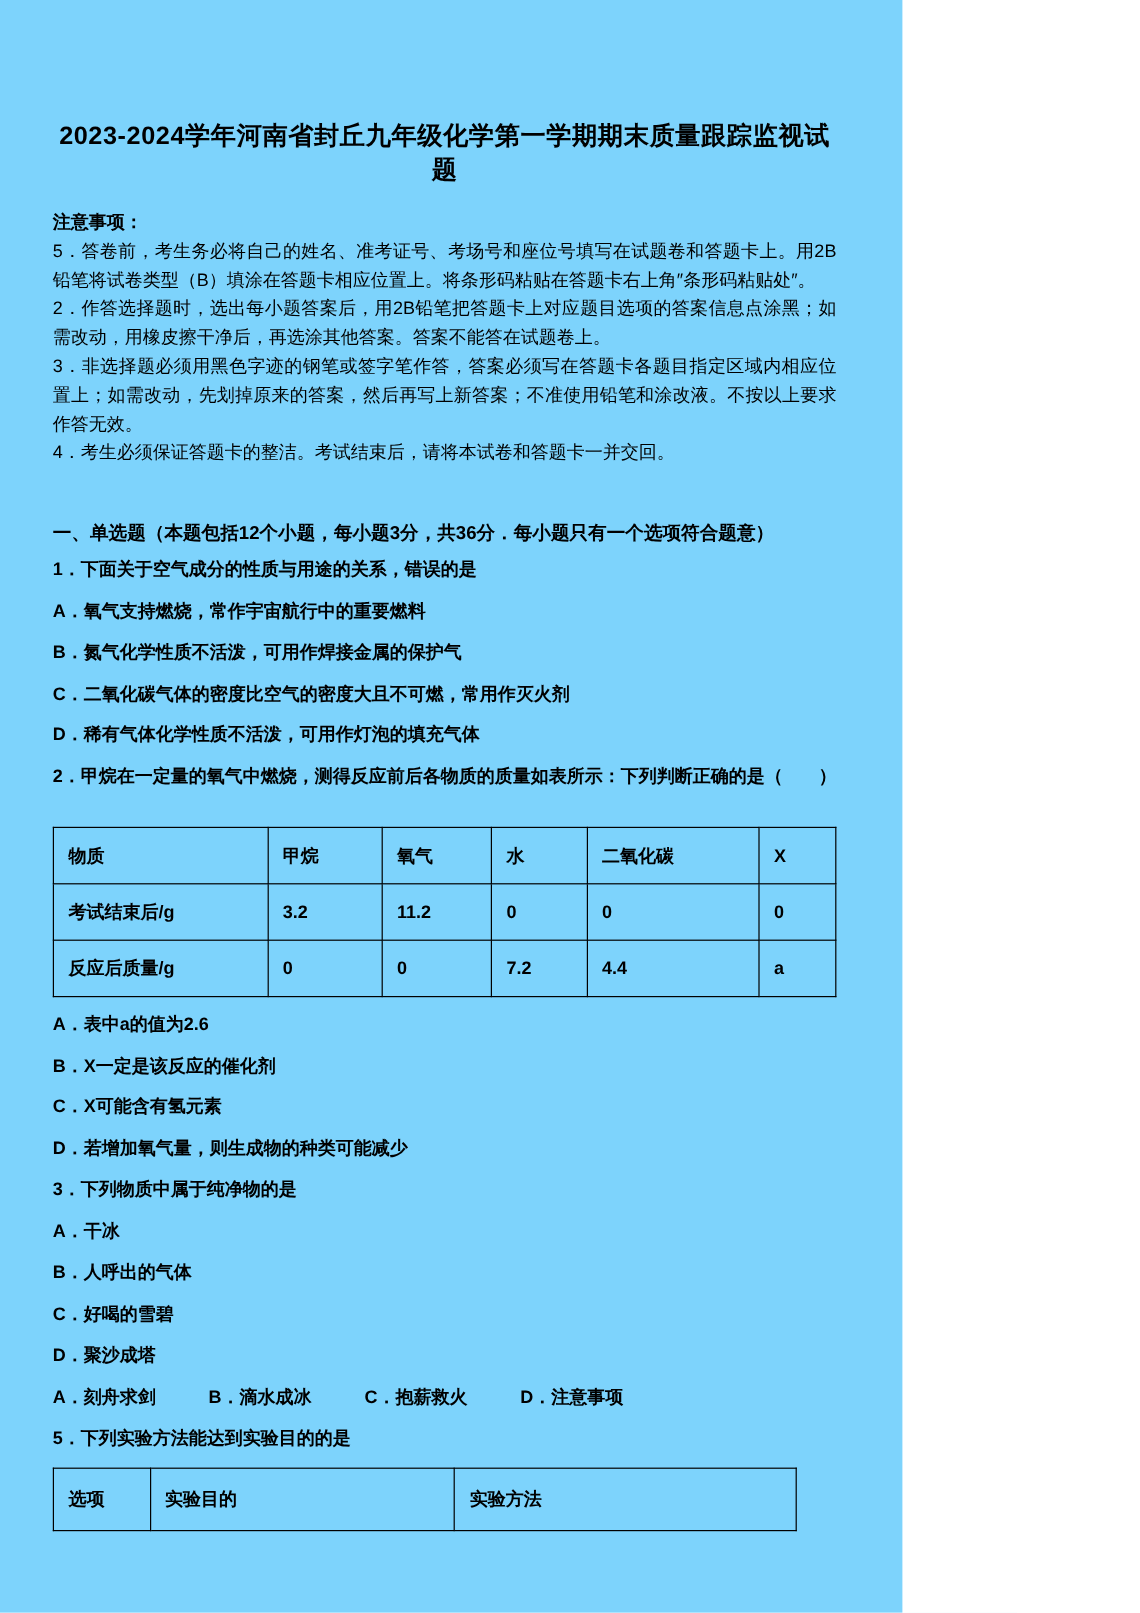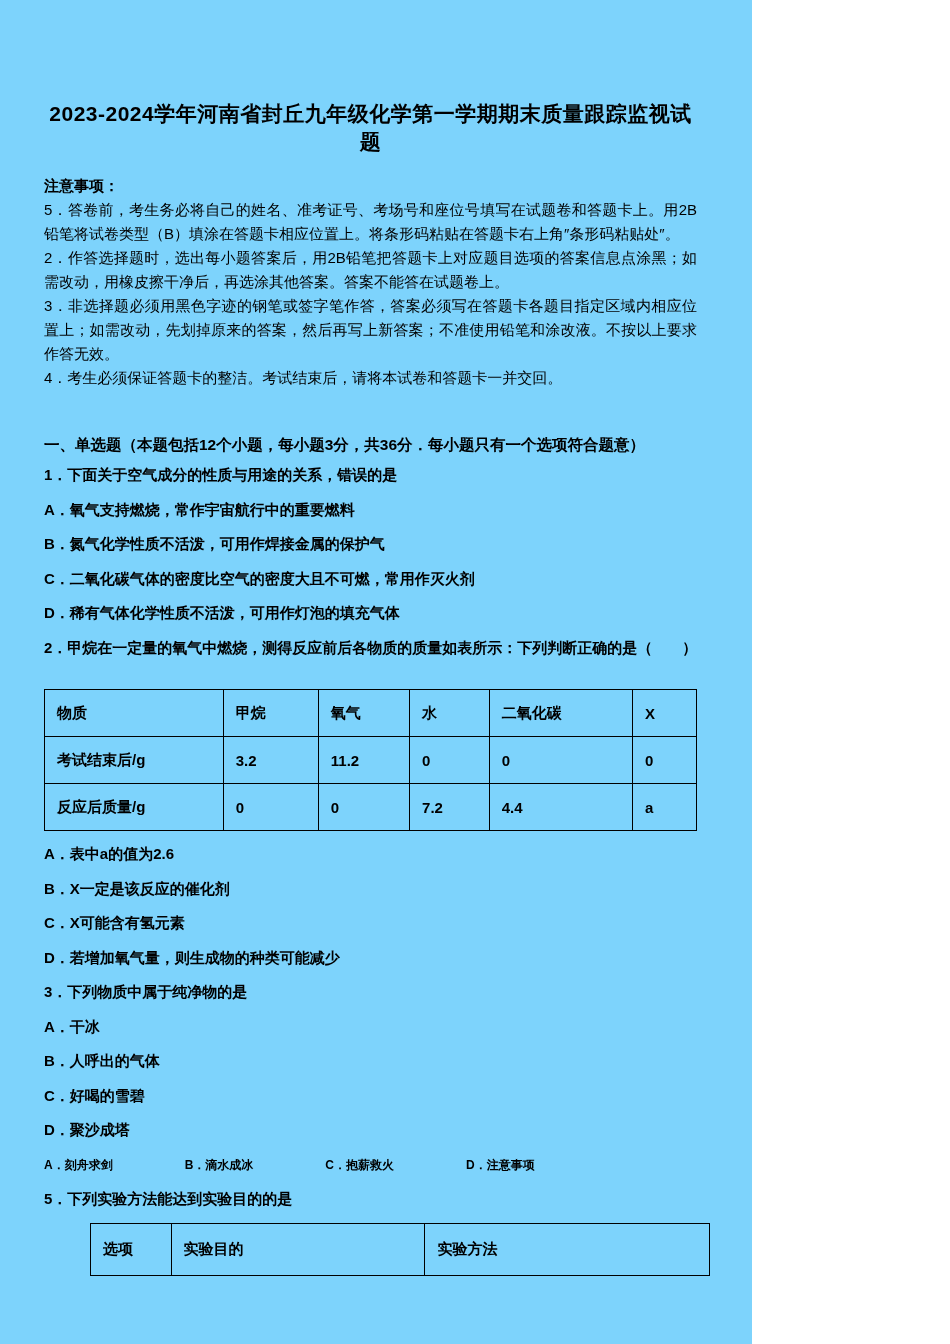--- a/index.html
+++ b/index.html
@@ -44,37 +44,36 @@
   }
   .qline {
     font-size: 15px;
     line-height: 34.5px;
     white-space: nowrap;
   }
   .stem { font-weight: 700; }
   .option { font-weight: 700; }
   .option-row {
     display: flex;
-    gap: 72px;
-    font-size: 12px;
+    gap: 44px;
+    font-size: 15px;
     line-height: 34.5px;
     font-weight: 700;
   }
   table {
     border-collapse: collapse;
     table-layout: fixed;
   }
   .q2-table {
     width: 100%;
     margin: 24px 0 6px 0;
   }
   .q5-table {
     width: 95%;
     margin-top: 6px;
-    margin-left: 46px;
   }
   td {
     border: 1.5px solid #000000;
     font-size: 15px;
     font-weight: 700;
     padding: 0 12px;
     vertical-align: middle;
     text-align: left;
   }
   .q2-table td { height: 47px; }

